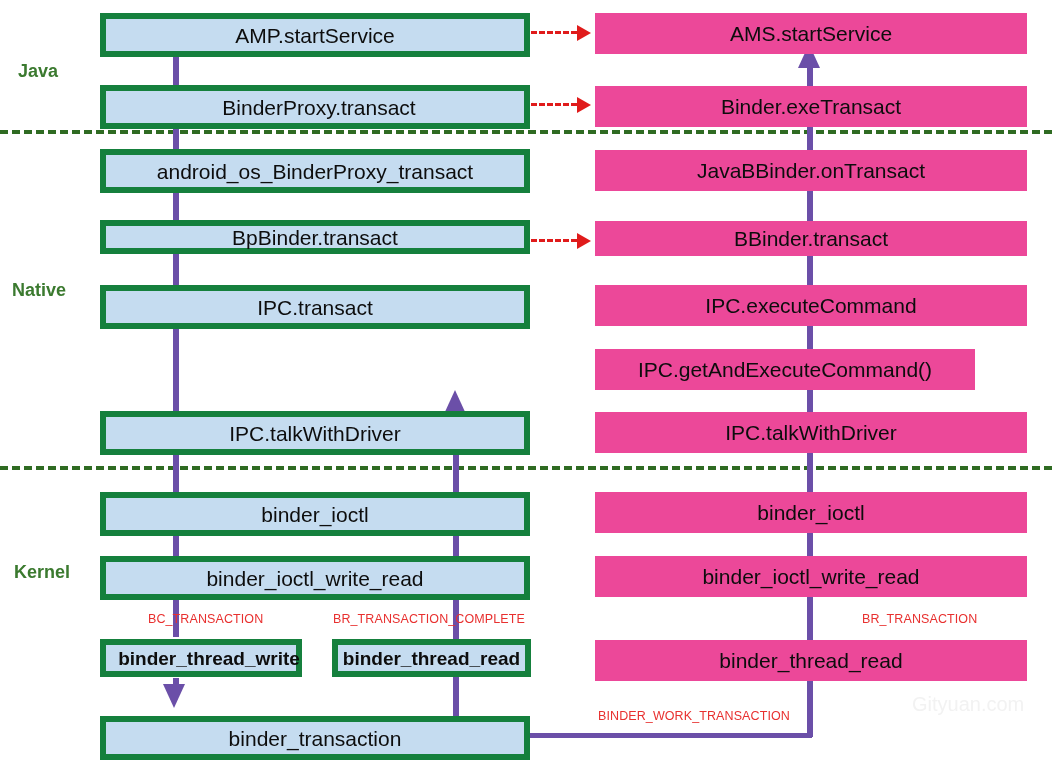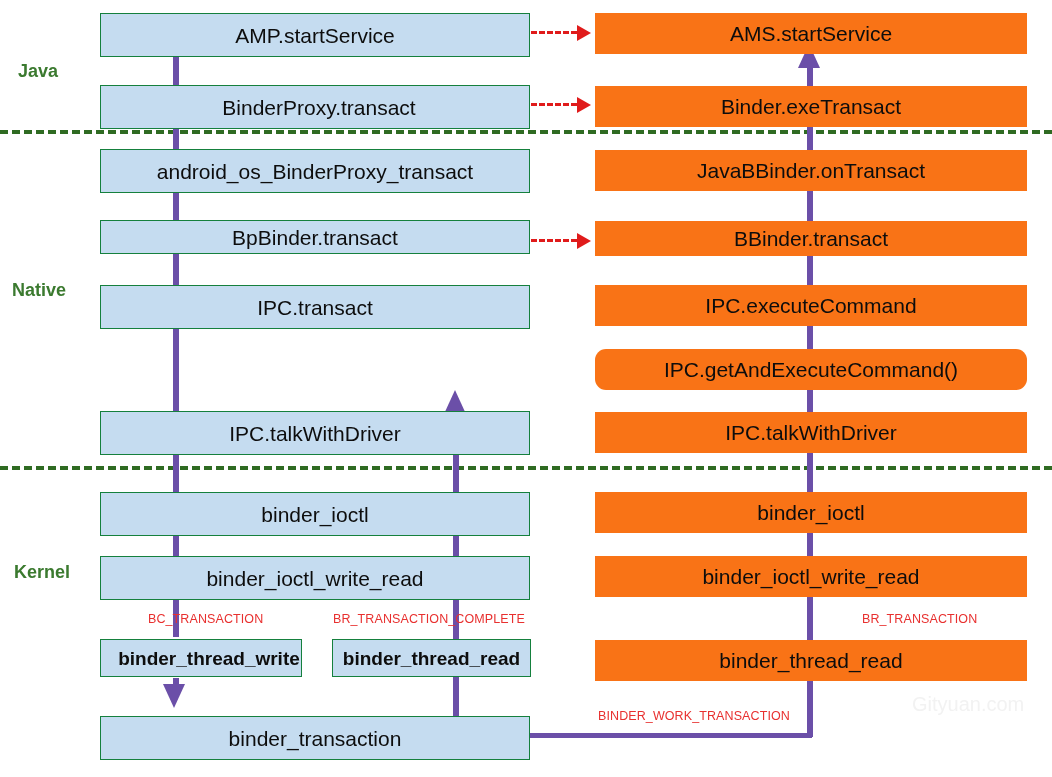--- a/index.html
+++ b/index.html
@@ -25,24 +25,24 @@
     justify-content: center;
     font-size: 21px;
     color: #0d0d0d;
     font-family: "Liberation Sans", sans-serif;
     line-height: 1;
     white-space: nowrap;
     z-index: 6;
   }
   .node.blue {
     background: #c5dcf0;
-    border: 1px solid #15803d;
+    border: 6px solid #15803d;
   }
   .node.green {
-    background: #f97316;
+    background: #ec4899;
     border: none;
   }
   .node.bold {
     font-weight: bold;
     font-size: 19px;
   }
   .layer-label {
     position: absolute;
     font-size: 18px;
     font-weight: bold;
@@ -162,21 +162,21 @@
   <div class="node blue" style="left:100px; top:556px; width:430px; height:44px;">binder_ioctl_write_read</div>
   <div class="node blue bold" style="left:100px; top:639px; width:202px; height:38px;padding-left:16px;">binder_thread_write</div>
   <div class="node blue bold" style="left:332px; top:639px; width:199px; height:38px;">binder_thread_read</div>
   <div class="node blue" style="left:100px; top:716px; width:430px; height:44px;">binder_transaction</div>
 
   <div class="node green" style="left:595px; top:13px; width:432px; height:41px;">AMS.startService</div>
   <div class="node green" style="left:595px; top:150px; width:432px; height:41px;">JavaBBinder.onTransact</div>
   <div class="node green" style="left:595px; top:86px; width:432px; height:41px;">Binder.exeTransact</div>
   <div class="node green" style="left:595px; top:221px; width:432px; height:35px;">BBinder.transact</div>
   <div class="node green" style="left:595px; top:285px; width:432px; height:41px;">IPC.executeCommand</div>
-  <div class="node green" style="left:595px; top:349px; width:432px; height:41px;border-radius:11px;">IPC.getAndExecuteCommand()</div>
+  <div class="node green" style="left:595px; top:349px; width:380px; height:41px;">IPC.getAndExecuteCommand()</div>
   <div class="node green" style="left:595px; top:412px; width:432px; height:41px;">IPC.talkWithDriver</div>
   <div class="node green" style="left:595px; top:492px; width:432px; height:41px;">binder_ioctl</div>
   <div class="node green" style="left:595px; top:556px; width:432px; height:41px;">binder_ioctl_write_read</div>
   <div class="node green" style="left:595px; top:640px; width:432px; height:41px;">binder_thread_read</div>
 
   <div class="red-label" style="left:148px; top:612px;">BC_TRANSACTION</div>
   <div class="red-label" style="left:333px; top:612px;text-align:center;">BR_TRANSACTION_COMPLETE</div>
   <div class="red-label" style="left:862px; top:612px;">BR_TRANSACTION</div>
   <div class="red-label" style="left:598px; top:709px;">BINDER_WORK_TRANSACTION</div>
 

